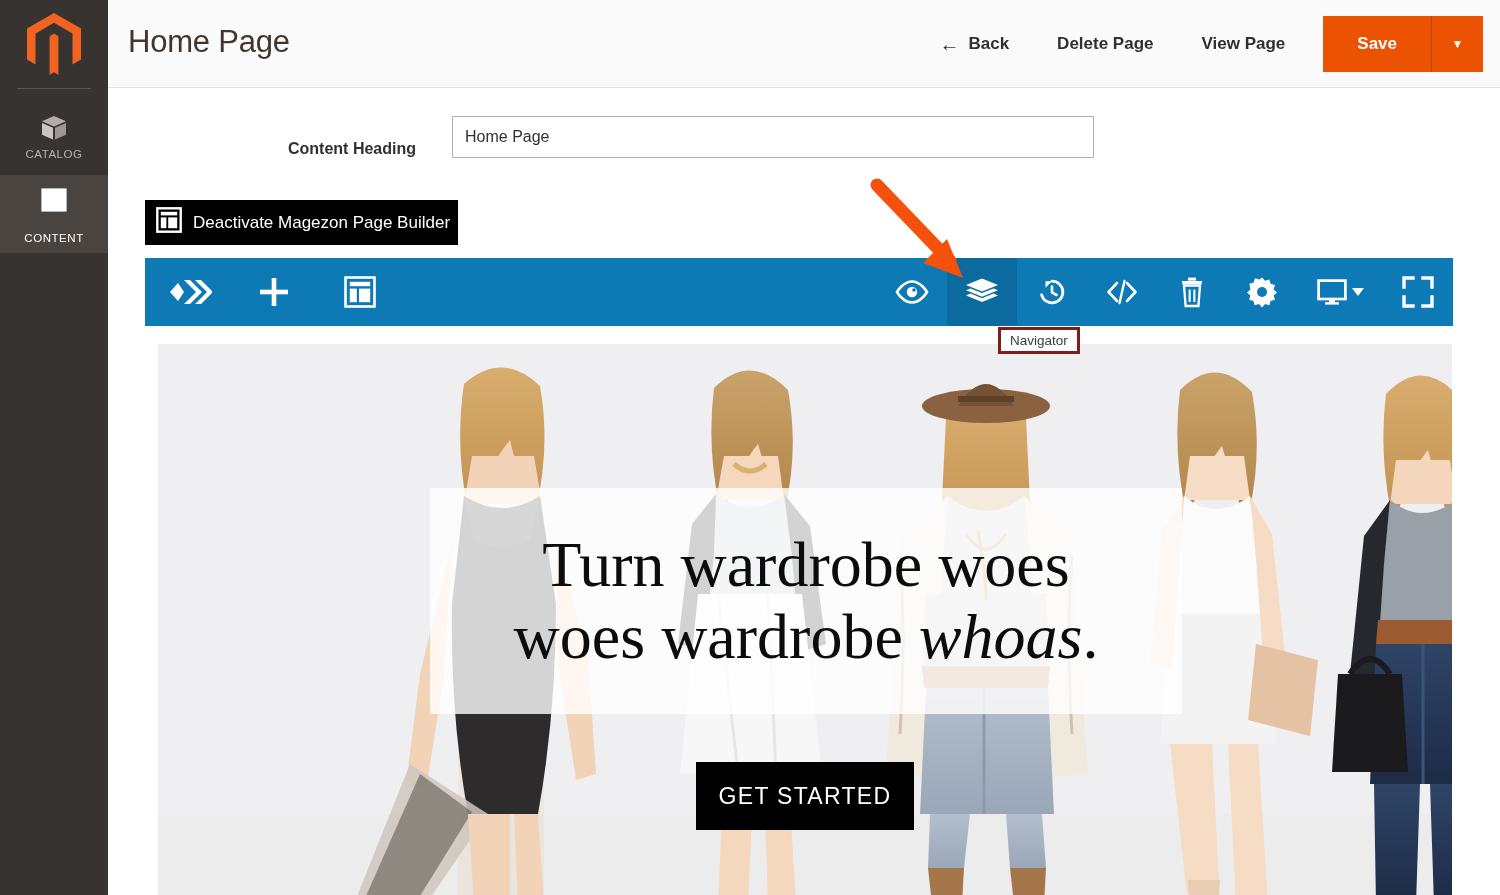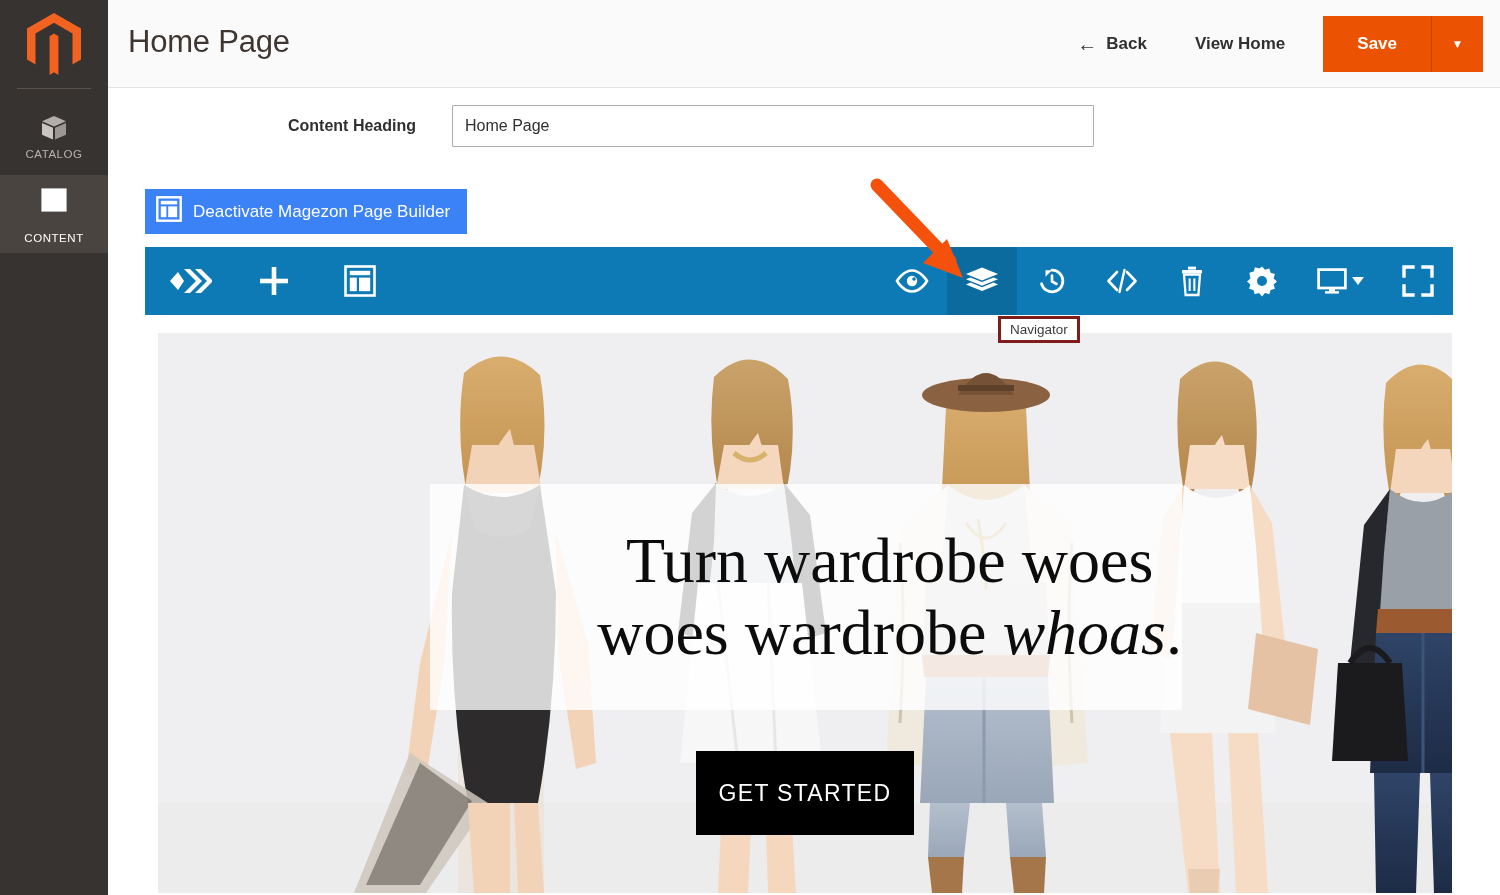--- a/index.html
+++ b/index.html
@@ -81,43 +81,43 @@
     display: flex; align-items: center; justify-content: center;
     font-size: 12px;
   }
 
   
   .main {
     position: absolute; left: 108px; top: 89px; width: 1392px; height: 806px;
     background: #ffffff;
   }
   .field-row {
-    display: flex; align-items: center;
-    margin-top: 16px; margin-left: 172px;
+    display: flex; align-items: flex-end;
+    margin-top: 27px; margin-left: 172px;
   }
   .field-label {
     width: 172px; text-align: right; padding-right: 36px;
     font-size: 16px; font-weight: 700; color: #303030;
   }
   .field-input {
     width: 642px; height: 42px;
     border: 1px solid #adadad; border-radius: 1px;
     padding: 0 12px;
     font-size: 16px; color: #303030;
     font-family: "Liberation Sans", sans-serif;
     background: #fff;
   }
   .field-input::placeholder { color: #9b9b9b; }
 
   
   .pb-wrap { position: relative; margin-top: 42px; margin-left: 37px; }
   .pb-toggle {
     display: inline-flex; align-items: center; gap: 11px;
-    background: #3b82f6; color: #fff;
-    padding: 7px 17px 7px 11px;
+    background: #000000; color: #fff;
+    padding: 7px 8px 7px 11px;
     cursor: pointer;
     font-size: 17px;
   }
   .pb-toolbar {
     margin-top: 13px;
     width: 1308px; height: 68px;
     background: #0d7ab5;
     display: flex; align-items: center;
     position: relative;
   }
@@ -149,36 +149,36 @@
     margin-top: 18px;
     width: 1294px; height: 560px;
     margin-left: 13px;
     background: #efeff1;
     overflow: hidden;
   }
   .banner-photo { position: absolute; inset: 0; }
 
   .overlay-band {
     position: absolute;
-    left: 272px; top: 151px; width: 752px; height: 226px;
+    left: 272px; top: 144px; width: 752px; height: 226px;
     background: rgba(255,255,255,0.80);
     display: flex; flex-direction: column;
-    align-items: flex-end; justify-content: center;
+    align-items: center; justify-content: center;
     z-index: 8;
   }
   .headline {
     font-family: "Liberation Serif", "DejaVu Serif", serif;
     font-size: 64px; line-height: 1.13; color: #0c0c0c;
     text-align: center; font-weight: 400;
   }
   .headline .ital { font-style: italic; margin-top: 16px; }
   .cta-btn {
     position: absolute;
     left: 538px; top: 418px;
-    width: 218px; height: 84px;
+    width: 218px; height: 68px;
     background: #000000; color: #ffffff;
     border: none; cursor: pointer;
     font-size: 23px; letter-spacing: 1.3px;
     font-family: "Liberation Sans", sans-serif;
     display: flex; align-items: center; justify-content: center;
     z-index: 9;
   }
 
   
   .annot-arrow {
@@ -228,21 +228,24 @@
   </div>
 
   <div class="header">
     <div class="page-title">Home Page</div>
     <div class="hdr-actions">
       <button class="hdr-btn">
         <span class="back-arrow">←</span>
         <span>Back</span>
       </button>
       <button class="hdr-btn">
-        <span>View Home</span>
+        <span>Delete Page</span>
+      </button>
+      <button class="hdr-btn">
+        <span>View Page</span>
       </button>
       <div class="save-group">
         <button class="save-btn">Save</button>
         <button class="save-caret">▼</button>
       </div>
     </div>
   </div>
 
   <div class="main">
 

